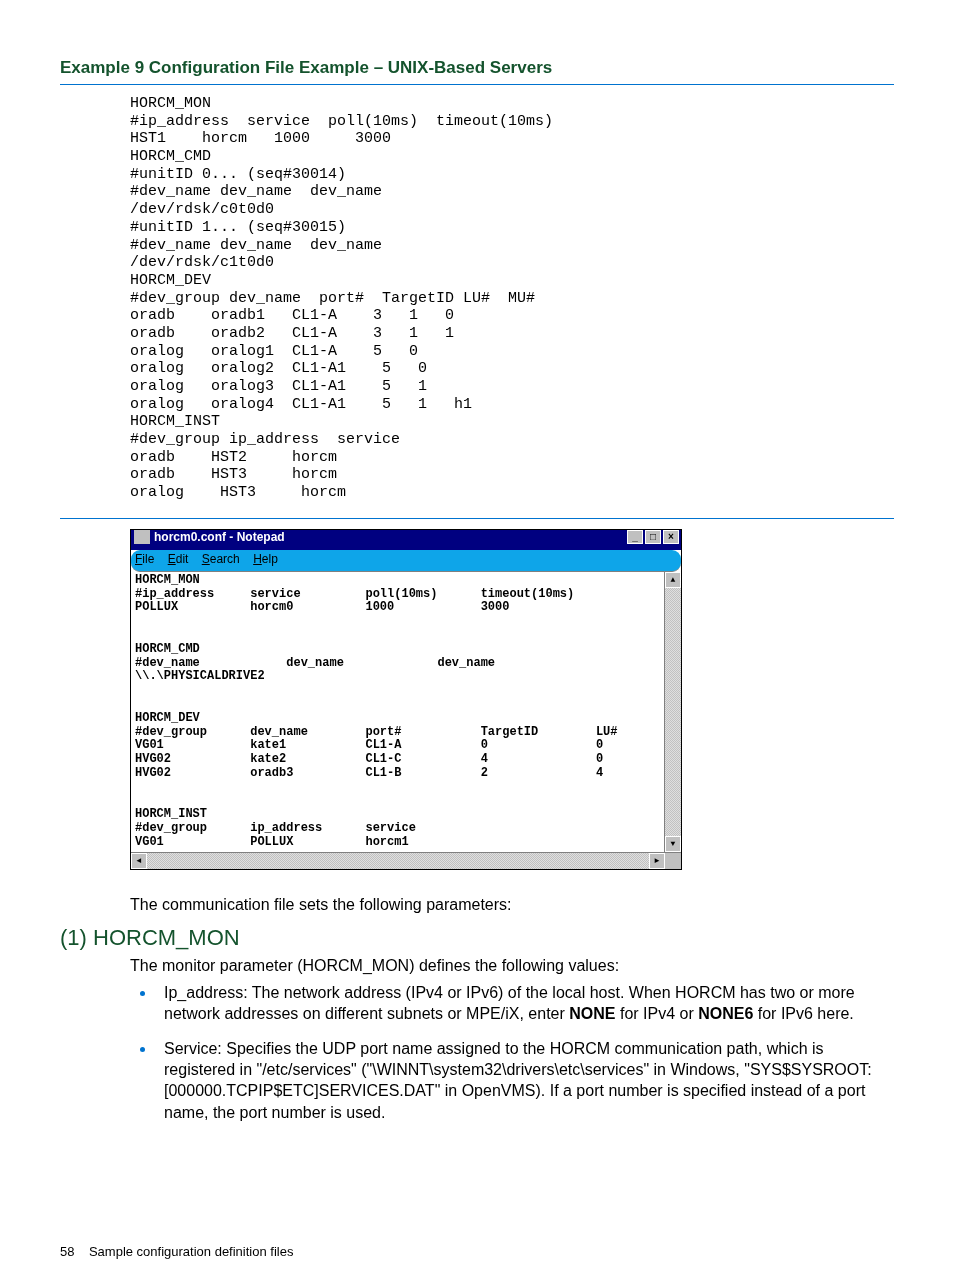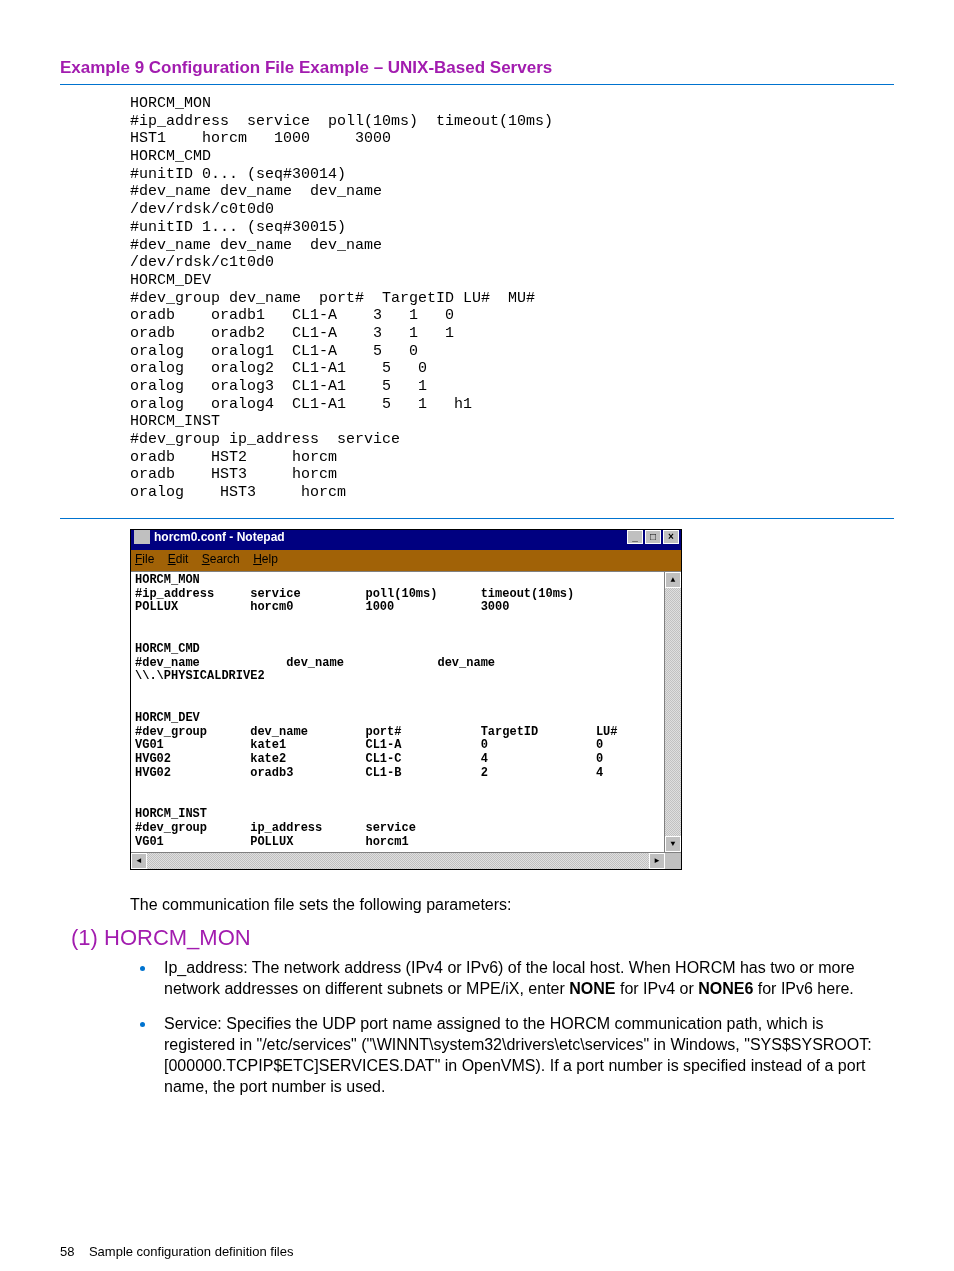--- a/index.html
+++ b/index.html
@@ -1,34 +1,34 @@
 <!DOCTYPE html>
 <html><head>
 <meta charset="utf-8">
 <style>
   html,body{margin:0;padding:0;background:#fff;color:#000;font-family:Arial,Helvetica,sans-serif;}
   .page{width:954px;min-height:1271px;box-sizing:border-box;padding:58px 60px 30px 60px;position:relative;}
-  .example-title,.figure-title,.section-title{color:#a21caf;font-weight:bold;}
+  .example-title,.figure-title,.section-title{color:#14532d;font-weight:bold;}
   .example-title,.figure-title{font-size:17px;margin:0 0 6px 0;}
-  .section-title{font-size:22px;font-weight:normal;margin:10px 0 4px 11px;}
+  .section-title{font-size:22px;font-weight:normal;margin:10px 0 4px 0;}
   hr.rule{border:none;border-top:1px solid #0073cf;margin:2px 0 10px 0;}
   pre.code{font-family:"Courier New",monospace;font-size:15px;line-height:1.18;white-space:pre;margin:0 0 16px 70px;}
   .body-text{font-size:16px;line-height:1.32;margin:0 0 6px 70px;}
   ul.bullets{margin:6px 0 0 70px;padding:0 0 0 26px;}
   ul.bullets li{font-size:16px;line-height:1.32;margin:0 0 14px 0;padding-left:8px;}
   ul.bullets li::marker{color:#0073cf;font-size:16px;}
   .strong{font-weight:bold;}
   .footer{position:absolute;bottom:12px;left:60px;font-size:13px;}
   
   .notepad{width:550px;margin:0 0 24px 70px;border:1px solid #000;background:#fff;font-family:"Courier New",monospace;}
   .np-title{background:#000080;color:#fff;display:flex;height:20px;font-family:Tahoma,Arial,sans-serif;font-size:12px;font-weight:bold;}
   .np-title .icon{width:16px;height:14px;margin:0 4px 0 3px;background:#c0c0c0;display:inline-block;}
   .np-title .spacer{flex:1;}
   .np-title .wbtn{width:16px;height:14px;margin-right:2px;background:#c0c0c0;color:#000;border:1px solid #fff;box-sizing:border-box;font-size:10px;line-height:11px;text-align:center;font-weight:bold;font-family:Arial;}
-  .np-menu{background:#a16207;height:19px;padding:2px 4px 0 4px;font-family:Tahoma,Arial,sans-serif;font-size:12px;border-bottom:1px solid #808080;}
+  .np-menu{background:#0ea5e9;height:19px;padding:2px 4px 0 4px;font-family:Tahoma,Arial,sans-serif;font-size:12px;border-bottom:1px solid #808080;border-radius:9px;}
   .np-menu span{margin-right:10px;}
   .np-menu span u{text-decoration:underline;}
   .np-body{position:relative;display:flex;}
   .np-text{flex:1;padding:2px 2px 2px 4px;font-size:12px;font-weight:bold;line-height:1.15;white-space:pre;overflow:hidden;}
   .np-vscroll{width:16px;background:#c0c0c0;border-left:1px solid #808080;display:flex;flex-direction:column;}
   .np-hscroll{height:16px;background:#c0c0c0;border-top:1px solid #808080;display:flex;}
   .sb-btn{width:16px;height:16px;background:#c0c0c0;border:1px solid #fff;box-sizing:border-box;font-size:8px;text-align:center;line-height:13px;}
   .sb-track{flex:1;background:repeating-conic-gradient(#c0c0c0 0% 25%,#e0e0e0 0% 50%) 50%/2px 2px;}
   .sb-corner{width:16px;height:16px;background:#c0c0c0;}
 </style>
@@ -112,20 +112,21 @@
       <div class="sb-btn">◄</div>
       <div class="sb-track"></div>
       <div class="sb-btn">►</div>
       <div class="sb-corner"></div>
     </div>
   </div>
 
   <p class="body-text">The communication file sets the following parameters:</p>
 
   <div class="section-title">(1) HORCM_MON</div>
+  <p class="body-text">The monitor parameter (HORCM_MON) defines the following values:</p>
 
   <ul class="bullets">
     <li>
       <span>Ip_address: The network address (IPv4 or IPv6) of the local host. When HORCM has two or more network addresses on different subnets or MPE/iX, enter </span><span class="strong">NONE</span><span> for IPv4 or </span><span class="strong">NONE6</span><span> for IPv6 here.</span>
     </li>
     <li>
       <span>Service: Specifies the UDP port name assigned to the HORCM communication path, which is registered in "/etc/services" ("\WINNT\system32\drivers\etc\services" in Windows, "SYS$SYSROOT:[000000.TCPIP$ETC]SERVICES.DAT" in OpenVMS). If a port number is specified instead of a port name, the port number is used.</span>
     </li>
   </ul>
 

